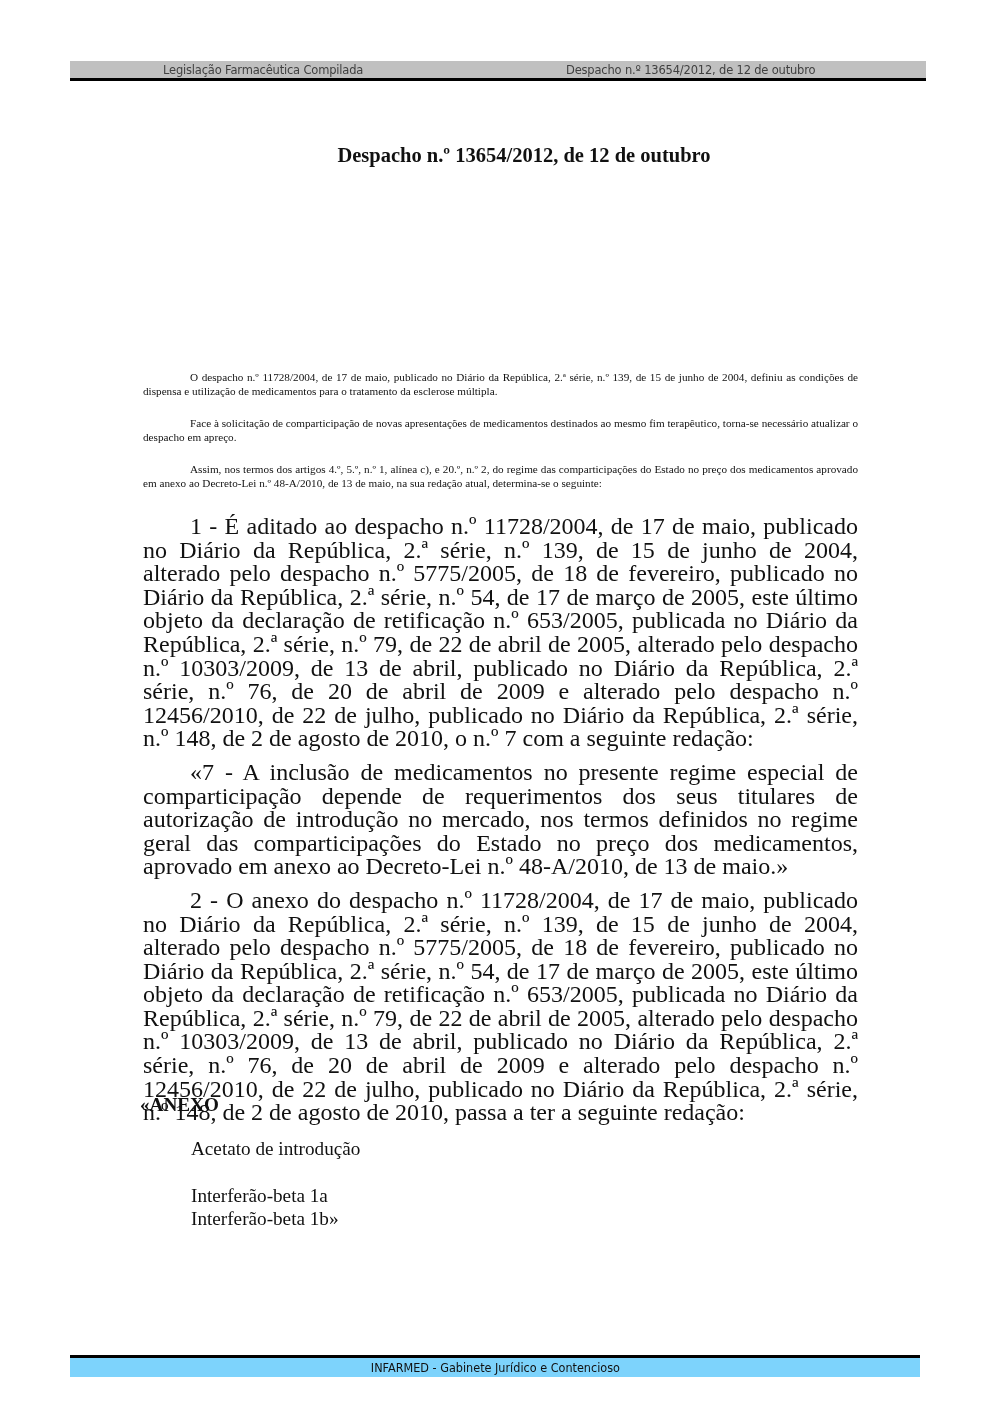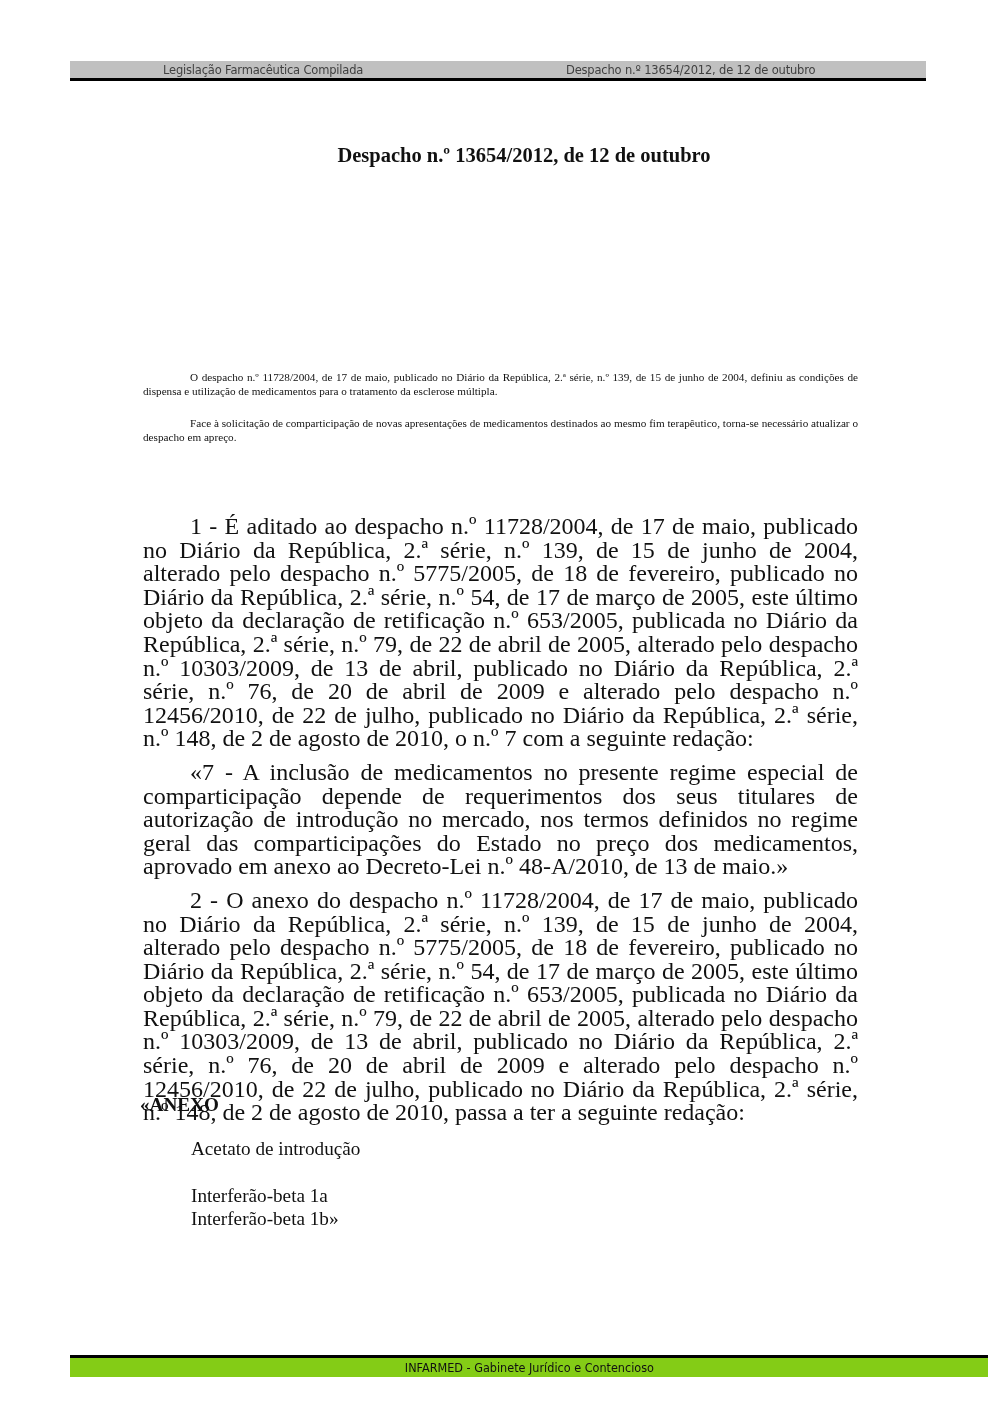--- a/index.html
+++ b/index.html
@@ -43,23 +43,23 @@
     top: 0;
     transform: scaleX(0.92);
     transform-origin: left center;
   }
 
   
   .running-footer {
     position: absolute;
     left: 70px;
     top: 1355px;
-    width: 918px;
+    width: 850px;
     height: 19px;
-    background: #84cc16;
+    background: #7dd3fc;
     border-top: 3px solid #000000;
     font-family: "DejaVu Sans", "Liberation Sans", sans-serif;
     font-size: 12.5px;
     line-height: 20px;
     text-align: center;
     color: #111;
   }
   .running-footer span {
     display: inline-block;
     transform: scaleX(0.9);
@@ -155,20 +155,21 @@
   <span class="right">Despacho n.º 13654/2012, de 12 de outubro</span>
 </div>
 
 <div class="title-block">
   <h1 class="doc-title">Despacho n.º 13654/2012, de 12 de outubro</h1>
 </div>
 
 <div class="preamble">
   <p>O despacho n.º 11728/2004, de 17 de maio, publicado no Diário da República, 2.ª série, n.º 139, de 15 de junho de 2004, definiu as condições de dispensa e utilização de medicamentos para o tratamento da esclerose múltipla.</p>
   <p>Face à solicitação de comparticipação de novas apresentações de medicamentos destinados ao mesmo fim terapêutico, torna-se necessário atualizar o despacho em apreço.</p>
+  <p>Assim, nos termos dos artigos 4.º, 5.º, n.º 1, alínea c), e 20.º, n.º 2, do regime das comparticipações do Estado no preço dos medicamentos aprovado em anexo ao Decreto-Lei n.º 48-A/2010, de 13 de maio, na sua redação atual, determina-se o seguinte:</p>
 </div>
 
 <div class="body-text">
   <p>1 - É aditado ao despacho n.º 11728/2004, de 17 de maio, publicado no Diário da República, 2.ª série, n.º 139, de 15 de junho de 2004, alterado pelo despacho n.º 5775/2005, de 18 de fevereiro, publicado no Diário da República, 2.ª série, n.º 54, de 17 de março de 2005, este último objeto da declaração de retificação n.º 653/2005, publicada no Diário da República, 2.ª série, n.º 79, de 22 de abril de 2005, alterado pelo despacho n.º 10303/2009, de 13 de abril, publicado no Diário da República, 2.ª série, n.º 76, de 20 de abril de 2009 e alterado pelo despacho n.º 12456/2010, de 22 de julho, publicado no Diário da República, 2.ª série, n.º 148, de 2 de agosto de 2010, o n.º 7 com a seguinte redação:</p>
   <p>«7 - A inclusão de medicamentos no presente regime especial de comparticipação depende de requerimentos dos seus titulares de autorização de introdução no mercado, nos termos definidos no regime geral das comparticipações do Estado no preço dos medicamentos, aprovado em anexo ao Decreto-Lei n.º 48-A/2010, de 13 de maio.»</p>
   <p>2 - O anexo do despacho n.º 11728/2004, de 17 de maio, publicado no Diário da República, 2.ª série, n.º 139, de 15 de junho de 2004, alterado pelo despacho n.º 5775/2005, de 18 de fevereiro, publicado no Diário da República, 2.ª série, n.º 54, de 17 de março de 2005, este último objeto da declaração de retificação n.º 653/2005, publicada no Diário da República, 2.ª série, n.º 79, de 22 de abril de 2005, alterado pelo despacho n.º 10303/2009, de 13 de abril, publicado no Diário da República, 2.ª série, n.º 76, de 20 de abril de 2009 e alterado pelo despacho n.º 12456/2010, de 22 de julho, publicado no Diário da República, 2.ª série, n.º 148, de 2 de agosto de 2010, passa a ter a seguinte redação:</p>
 </div>
 
 <div class="annex-title">«ANEXO</div>
 

